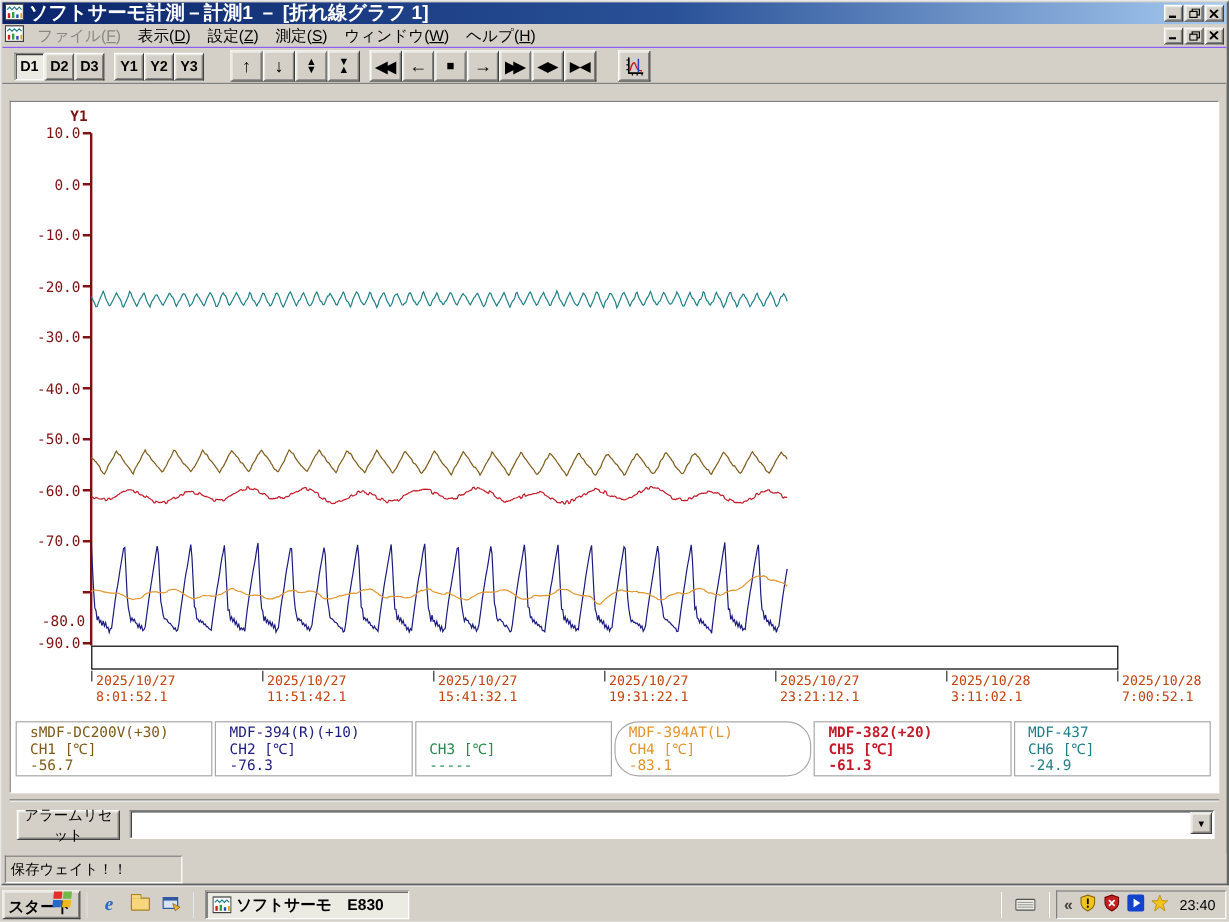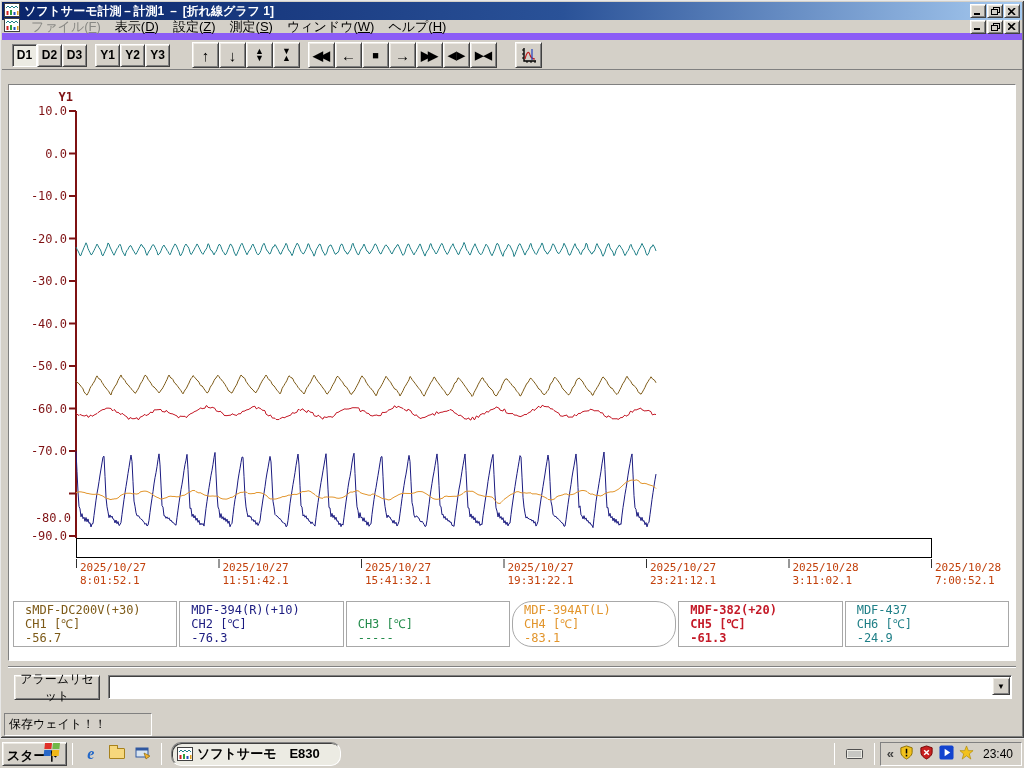--- a/index.html
+++ b/index.html
@@ -12,27 +12,27 @@
   .sunken-field { background:#ffffff; border:1px solid; border-color:#808080 #ffffff #ffffff #808080;
              box-shadow: inset 1px 1px 0 #404040; }
 
   
   .app-window { position:absolute; left:0; top:0; width:1024px; height:738px; background:#d4d0c8;
     box-shadow: inset 1px 1px 0 #e8e8e8, inset -1px -1px 0 #404040, inset 2px 2px 0 #d4d0c8, inset -2px -2px 0 #808080; }
 
   .titlebar { position:absolute; left:2px; top:2px; width:1020px; height:18px;
     background:linear-gradient(90deg,#0a246a 0%,#2a5298 55%,#a6caf0 100%);
     display:flex; align-items:center; padding:0 2px; }
-  .titlebar .ttext { color:#fff; font-weight:bold; font-size:12px; margin-left:4px; flex:1;
+  .titlebar .ttext { color:#fff; font-weight:bold; font-size:16px; margin-left:4px; flex:1;
     white-space:nowrap; overflow:hidden; }
   .winbtn { width:16px; height:14px; margin-left:1px; display:flex; align-items:center; justify-content:center; }
   .winbtn svg { display:block; }
 
   .menubar { position:absolute; left:2px; top:20px; width:1020px; height:20px; background:#d4d0c8;
-    display:flex; align-items:center; border-bottom:7px solid #8b5cf6; }
+    display:flex; align-items:center; border-bottom:1px solid #8b5cf6; }
   .mdi-icon { margin:0 4px 0 2px; }
   .menu-item { padding:2px 7px; font-size:13px; color:#000; white-space:nowrap; }
   .menu-item.disabled { color:#888884; }
   .menubar .spacer { flex:1; }
 
   .toolbar { position:absolute; left:2px; top:41px; width:1020px; height:29px; background:#d4d0c8;
     display:flex; align-items:center; padding-left:10px; border-bottom:1px solid #808080; }
   .tbtn { height:23px; min-width:25px; display:flex; align-items:center; justify-content:center;
     font-weight:bold; font-size:12px; margin-right:0px; }
   .tbtn + .tbtn { margin-left:0; }
@@ -83,21 +83,21 @@
   .start-btn { height:24px; padding:0 6px 0 4px; display:flex; align-items:flex-end; gap:4px;
     font-weight:bold; font-size:13px;flex-direction:column; }
   .tb-div { width:1px; height:22px; background:#808080; border-right:1px solid #fff; margin:0 5px; }
   .ql { display:flex; align-items:center; gap:8px; padding:0 4px; }
   .ql-item { width:18px; height:18px; display:flex; align-items:center; justify-content:center; }
   .ie-e { font-family:"Liberation Serif",serif; font-style:italic; font-weight:bold; font-size:16px; color:#2468c8; }
   .folder { width:16px; height:11px; background:#f6d77c; border:1px solid #a8821c; border-radius:1px; position:relative; }
   .folder:before { content:""; position:absolute; left:-1px; top:-4px; width:7px; height:3px;
     background:#f6d77c; border:1px solid #a8821c; border-bottom:none; border-radius:1px 1px 0 0; }
   .task-btn { height:24px; width:170px; margin-left:4px; display:flex; align-items:center; gap:4px;
-    padding:0 5px; font-weight:bold; font-size:13px; white-space:nowrap; overflow:hidden;border-radius:10px; }
+    padding:0 5px; font-weight:bold; font-size:13px; white-space:nowrap; overflow:hidden; }
   .tray-wrap { margin-left:auto; display:flex; align-items:center; }
   .kb-icon { margin:0 6px; display:flex; }
   .tray { height:24px; display:flex; align-items:center; gap:5px; padding:0 8px 0 6px;
     border:1px solid; border-color:#808080 #ffffff #ffffff #808080; }
   .chev { font-size:13px; font-weight:bold; color:#404040; line-height:10px; }
   .clock { font-size:12px; margin-left:4px; }
 
   .winflag { position:relative; width:15px; height:13px; transform:skewX(-6deg); }
   .winflag i { position:absolute; width:7px; height:6px; }
   .winflag .r { left:0; top:0; background:#e03028; }

